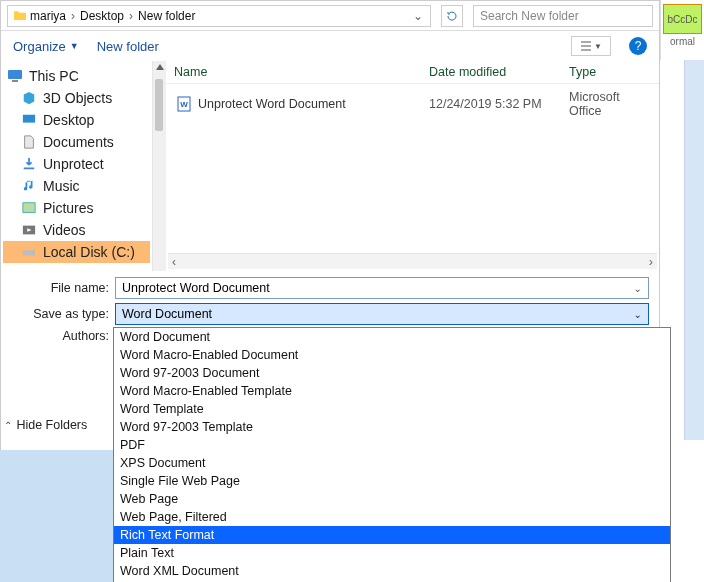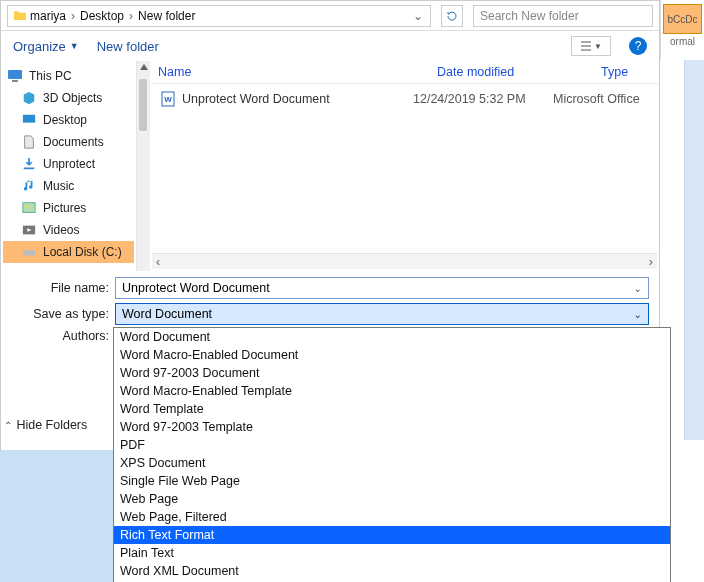--- a/index.html
+++ b/index.html
@@ -15,31 +15,31 @@
 .addressbar .search { width: 180px; height: 22px; border: 1px solid #ccc; padding: 0 6px; color: #888; display: flex; align-items: center; gap: 4px; }
 .addressbar .reload { width: 22px; height: 22px; border: 1px solid #ccc; display: flex; align-items: center; justify-content: center; }
 
 .toolbar { height: 30px; display: flex; align-items: center; padding: 0 12px; gap: 18px; font-size: 13px; color: #1b4f9e; }
 .toolbar .organize { display: flex; align-items: center; gap: 4px; }
 .toolbar .spacer { flex: 1; }
 .toolbar .viewbtn { width: 40px; height: 20px; border: 1px solid #ccc; display: flex; align-items: center; justify-content: center; gap: 2px; }
 .toolbar .help { width: 18px; height: 18px; border-radius: 50%; background: #0972d3; color: #fff; display: flex; align-items: center; justify-content: center; font-size: 12px; }
 
 .midarea { display: flex; height: 210px; position: relative; }
-.sidebar { width: 135px; padding: 4px 2px; font-size: 12px; color: #222; overflow: hidden; }
+.sidebar { width: 151px; padding: 4px 2px; font-size: 14px; color: #222; overflow: hidden; }
 .sidebar .item { display: flex; align-items: center; gap: 6px; padding: 3px 4px; }
 .sidebar .item.sel { background: #fdba74; }
 .sidebar .ico { width: 16px; height: 16px; display: flex; align-items: center; justify-content: center; }
 .sidebar .sub { padding-left: 18px; }
 .scrollgutter { width: 14px; background: #f0f0f0; border-left: 1px solid #e5e5e5; position: relative; }
 .scrollgutter .thumb { position: absolute; top: 18px; left: 2px; width: 8px; height: 52px; background: #c7c7c7; border-radius: 2px; }
 .scrollgutter::before { content: ""; position: absolute; top: 3px; left: 3px; border-left: 4px solid transparent; border-right: 4px solid transparent; border-bottom: 6px solid #606060; }
 
 .filepane { flex: 1; font-size: 12.5px; color: #333; display: flex; flex-direction: column; }
-.headers { display: flex; padding: 4px 8px; color: #1d4ed8; border-bottom: 1px solid #eee; gap: 24px; }
+.headers { display: flex; padding: 4px 8px; color: #14532d; border-bottom: 1px solid #eee; }
 .headers .col-name { width: 255px; }
 .headers .col-date { width: 140px; }
 .headers .col-type { flex: 1; }
 .row { display: flex; padding: 6px 8px; align-items: center; }
 .row .ficon { width: 20px; height: 18px; display: flex; align-items: center; justify-content: center; margin-right: 4px; }
 .row .col-name { width: 231px; }
 .row .col-date { width: 140px; color: #555; }
 .row .col-type { flex: 1; color: #555; }
 .hscroll { height: 16px; border-top: 1px solid #e5e5e5; background: #f3f3f3; margin: 0 2px 2px 2px; display: flex; align-items: center; justify-content: space-between; padding: 0 4px; color: #666; }
 
@@ -51,21 +51,21 @@
 .combo .caret { color: #333; }
 .authors { color: #777; padding-left: 4px; }
 
 .dropdown { position: absolute; left: 113px; top: 327px; width: 558px; border: 1px solid #7a7a7a; background: #fff; font-size: 12.5px; color: #111; z-index: 20; }
 .dropdown .opt { padding: 1px 6px; line-height: 16px; }
 .dropdown .opt.hi { background: #0a64ff; color: #fff; }
 
 .hidefolders { position: absolute; left: 4px; top: 418px; font-size: 12.5px; color: #222; display: flex; align-items: center; gap: 4px; z-index: 1;}
 
 .ribbon-strip { position: absolute; top: 0; right: 0; width: 44px; height: 60px; background: #fff; border-left: 1px solid #dcdcdc; }
-.ribbon-strip .swatch { margin: 4px 2px 0 2px; height: 30px; border: 1px solid #d08b00; background: #fdba74; display: flex; align-items: center; justify-content: center; font-size: 10px; color: #555; overflow: hidden; }
+.ribbon-strip .swatch { margin: 4px 2px 0 2px; height: 30px; border: 1px solid #d08b00; background: #bef264; display: flex; align-items: center; justify-content: center; font-size: 10px; color: #555; overflow: hidden; }
 .ribbon-strip .lbl { font-size: 10px; color: #666; text-align: center; margin-top: 2px; }
 .ribbon-body { position: absolute; top: 60px; right: 0; width: 20px; height: 380px; background: #d7e6f7; border-left:1px solid #c7d6e7;}
 
 .bluefoot { position: absolute; left: 0; bottom: 0; width: 114px; height: 132px; background: #c9dff3; z-index: 0; }
 </style>
 </head>
 <body>
 
 <div class="ribbon-strip">
   <div class="swatch">

